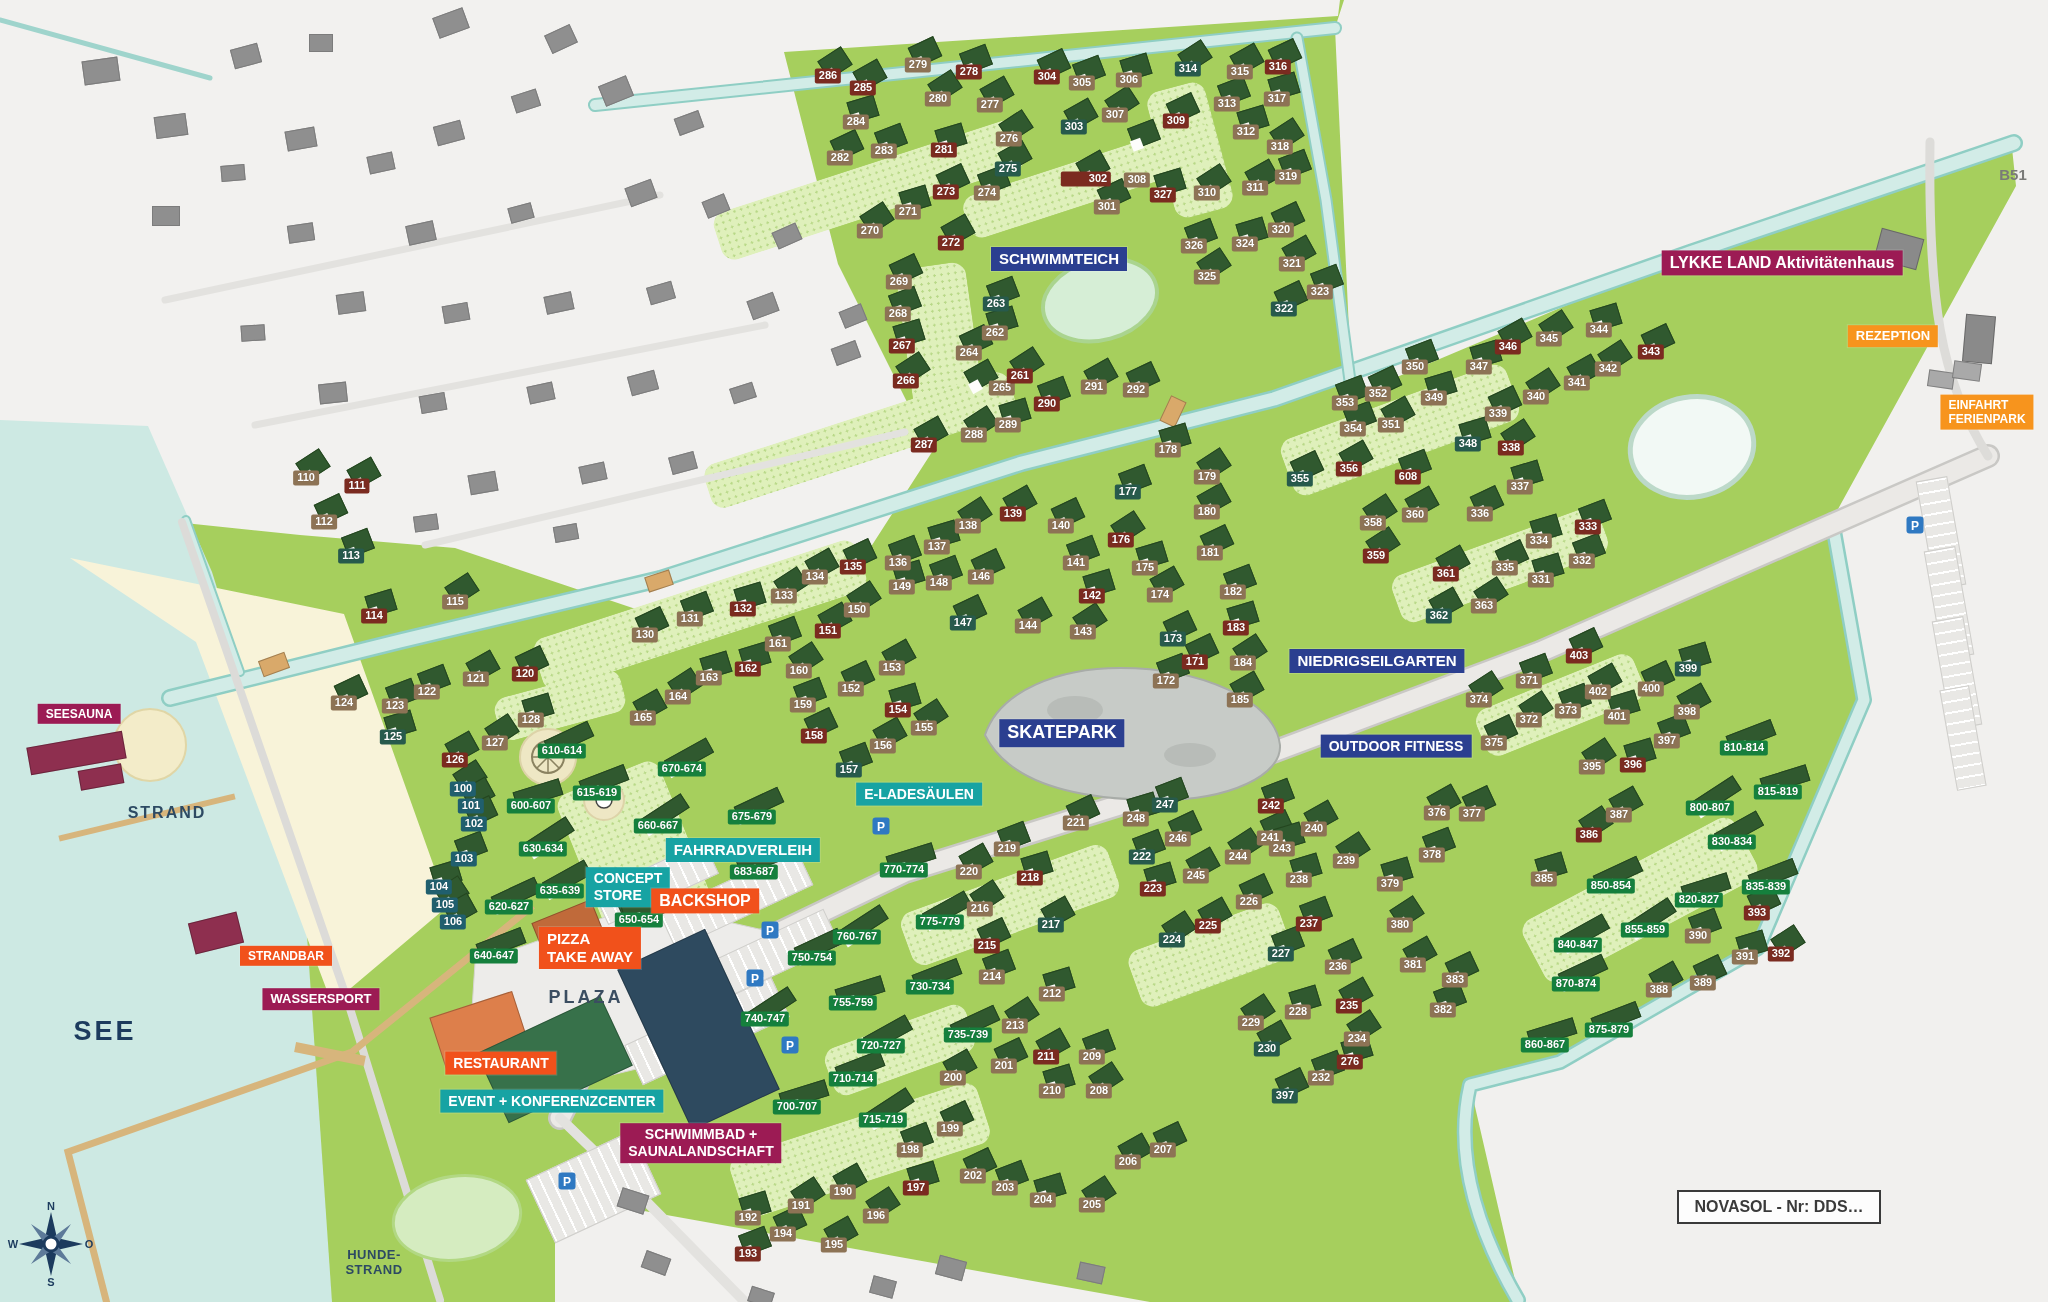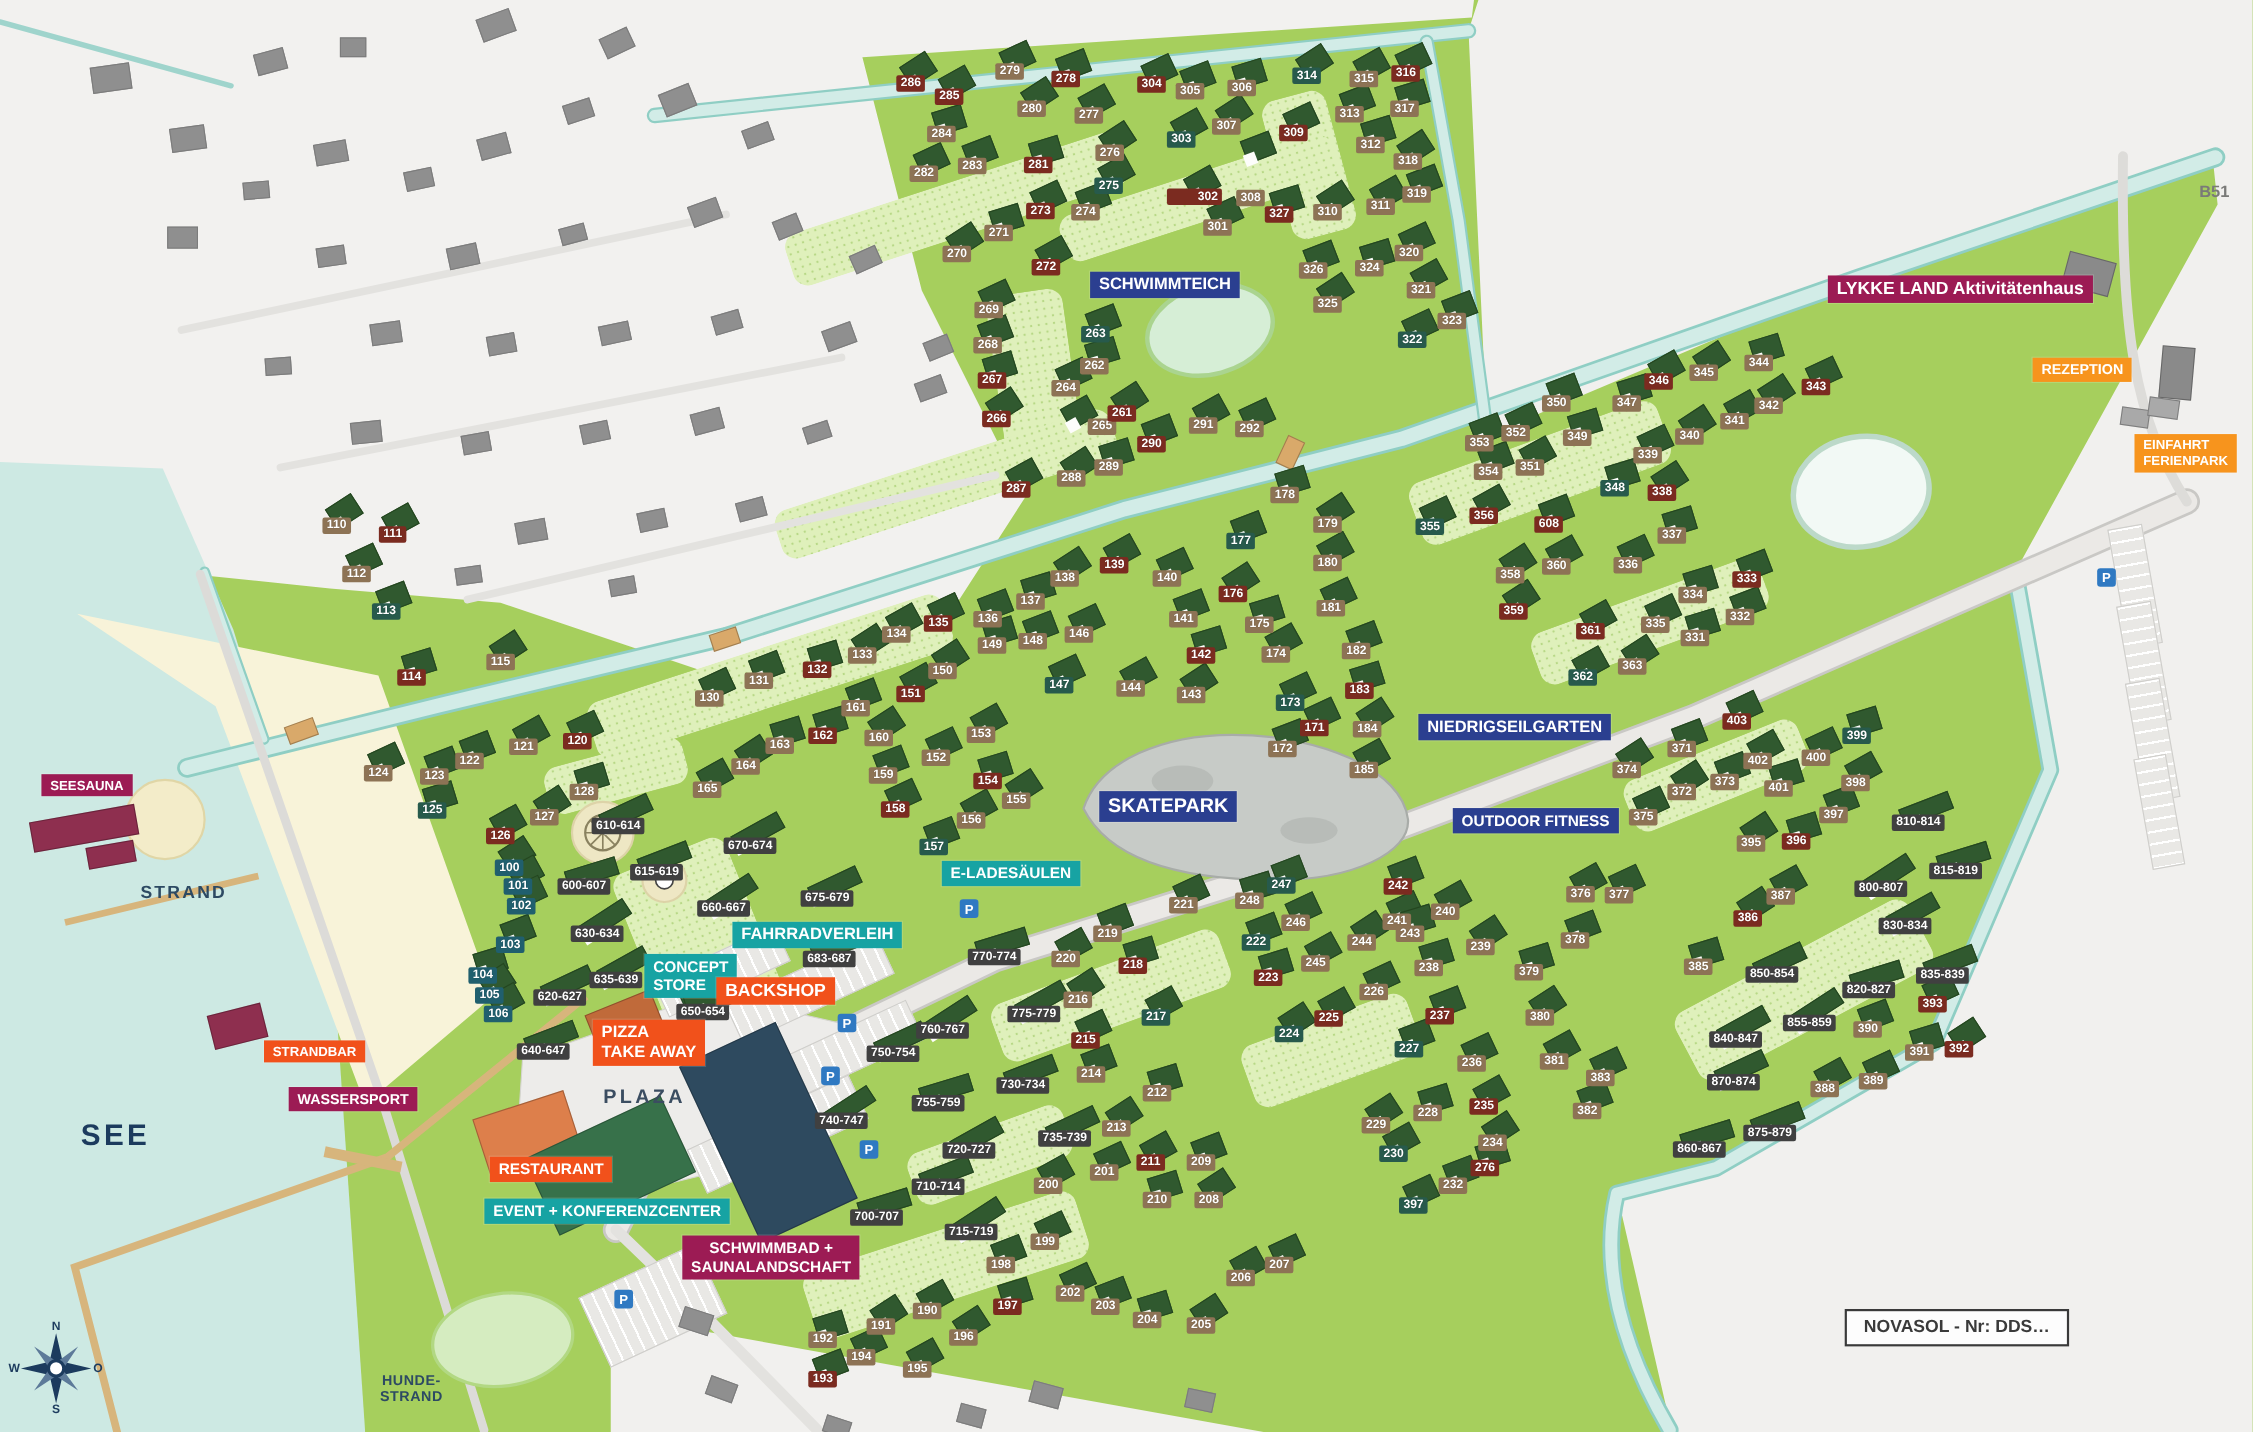--- a/index.html
+++ b/index.html
@@ -17,21 +17,21 @@
   .lot{position:absolute;background:#e9e8e5;border:1px solid #cfcecb;
        background-image:repeating-linear-gradient(90deg,#ffffff 0 2px,transparent 2px 11px);}
   .house{position:absolute;background:#30592f;border:1px solid #24461f;}
   .house:after{content:"";position:absolute;left:-3px;bottom:-3px;width:42%;height:55%;background:#fdfdfb;}
   .ghouse{position:absolute;background:#8f8f8f;border:1px solid #7c7c7c;}
   .bld{position:absolute;border:1px solid rgba(0,0,0,.25);}
   .tag{position:absolute;transform:translate(-50%,-50%);color:#fff;
        font-size:11px;font-weight:bold;padding:1px 4px;border-radius:2px;
        white-space:nowrap;line-height:1.2;text-shadow:0 0 1px rgba(0,0,0,.35);}
   .tag.bn{background:#8d7355}.tag.mr{background:#7b2b20}.tag.gn{background:#275a4c}
-  .tag.tl{background:#205f6e}.tag.bl{background:#404040}
+  .tag.tl{background:#205f6e}.tag.bl{background:#15803d}
   .mlabel{position:absolute;transform:translate(-50%,-50%);color:#fff;font-weight:bold;
           padding:3px 8px;white-space:pre-line;line-height:1.2;box-shadow:0 0 0 1px rgba(255,255,255,.15);}
   .mlabel.teal{background:#17a3a3}.mlabel.red{background:#f1511b}
   .mlabel.orange{background:#f7941d}.mlabel.mag{background:#9c1b54}.mlabel.blue{background:#2b3f90}
   .ptext{position:absolute;transform:translate(-50%,-50%);font-weight:bold;white-space:pre-line;text-align:center;line-height:1.15;}
   .pbadge{position:absolute;transform:translate(-50%,-50%);width:17px;height:17px;background:#2f79c2;
           color:#fff;font-size:12px;font-weight:bold;border-radius:3px;display:flex;
           align-items:center;justify-content:center;}
   #title-text{position:absolute;left:1390px;top:1130px;width:500px;text-align:center;
           font-size:32px;font-weight:bold;color:#2a2a2a;letter-spacing:-.5px;}

